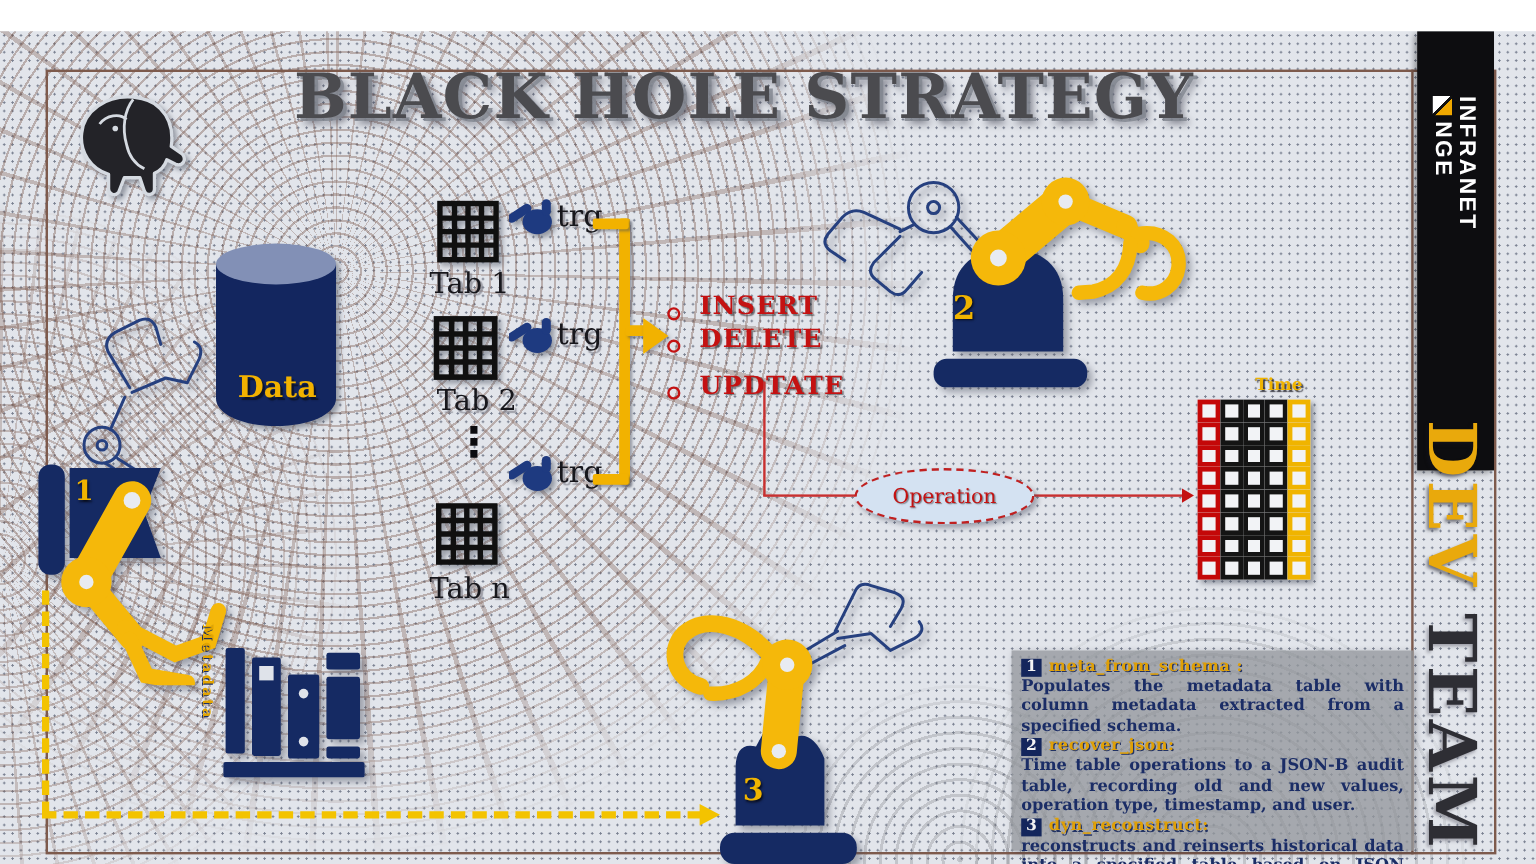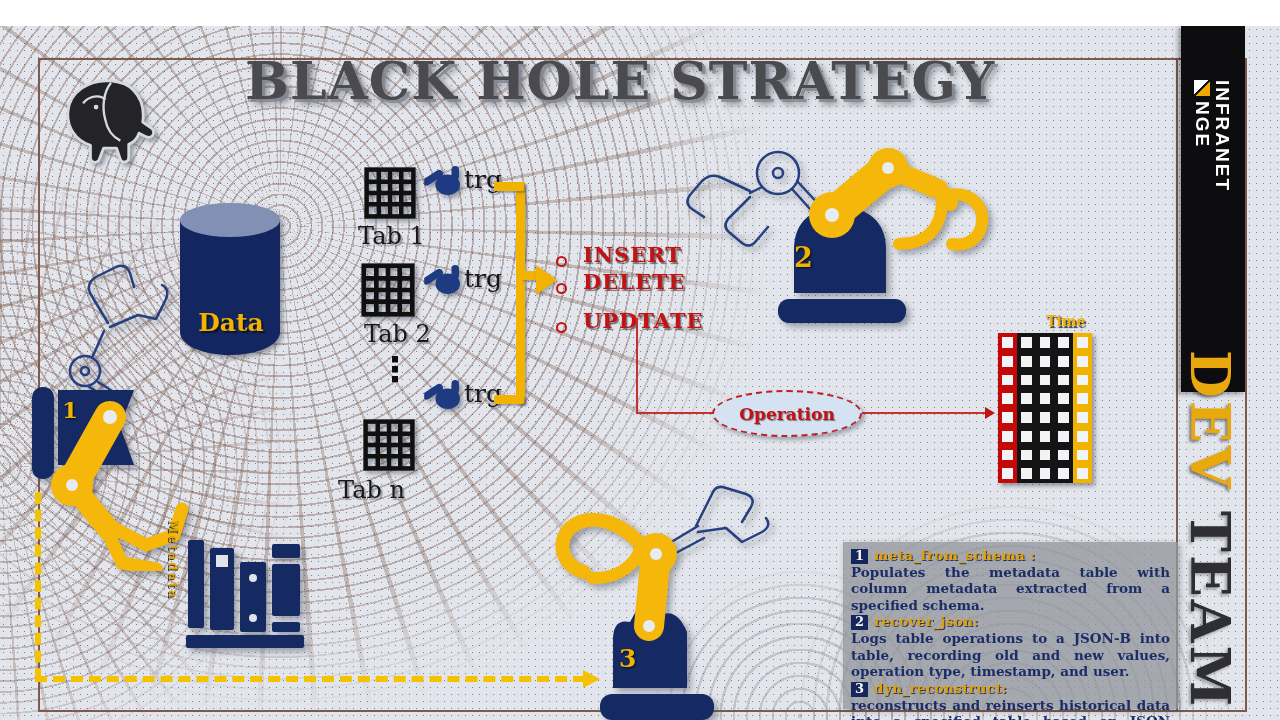--- a/index.html
+++ b/index.html
@@ -54,21 +54,21 @@
   .obullet { width:11px; height:11px; border:2.5px solid #c41212; border-radius:50%; margin-right:16px; flex:0 0 auto; }
   .oplbl { font-size:21px; font-weight:bold; color:#c41212; letter-spacing:1px;
     text-shadow:1.5px 1.5px 1px rgba(40,40,45,.6); }
   
   .rline { position:absolute; background:#c83030; }
   #redarrow { left:985px; top:381px; width:0; height:0;
     border-left:10px solid #c41212; border-top:6px solid transparent; border-bottom:6px solid transparent; }
   #opellipse { left:712px; top:364px; width:150px; height:47px; border:2px dashed #c02020;
     border-radius:50%; background:#d4e2f2; display:flex; align-items:center; justify-content:center;
     box-shadow:3px 3px 4px rgba(60,65,85,.4); }
-  #opellipse span { font-size:17px; font-weight:bold; color:#c41212; text-shadow:1px 1px 1px rgba(40,40,45,.55); }
+  #opellipse span { font-size:17px; font-weight:normal; color:#c41212; text-shadow:1px 1px 1px rgba(40,40,45,.55); }
   
   #time-label { left:1046px; top:287px; font-size:14px; font-weight:bold; color:#f0b400;
     text-shadow:1.5px 1.5px 1px rgba(20,20,30,.8); }
   #time-grid { left:998px; top:307px; width:94px; height:150px; display:grid;
     grid-template-columns:repeat(5,1fr); grid-template-rows:repeat(8,1fr);
     filter: drop-shadow(3px 3px 2px rgba(70,75,90,.5)); }
   .tcell { background:#f2f3f6; border:4px solid #111; }
   
   .robot, #books { position:absolute; filter: drop-shadow(4px 4px 3px rgba(70,75,90,.45)); }
   .robot-num { position:absolute; font-weight:bold; color:#f0b400; text-shadow:1px 1px 2px rgba(5,8,18,.9); }
@@ -162,21 +162,21 @@
   <svg class="abs shadowed" style="left:360px;top:236px" width="56" height="56">
       <use href="#tblsym"></use>
     </svg>
   <div class="abs tablbl" style="left:364px;top:294px">Tab 2</div>
 
   <div class="abs" id="tbl-dots">⋮</div>
 
   <svg class="abs shadowed" style="left:362px;top:392px" width="54" height="54">
       <use href="#tblsym"></use>
     </svg>
-  <div class="abs tablbl" style="left:338px;top:450px">Tab n</div>
+  <div class="abs tablbl" style="left:358px;top:450px">Tab n</div>
 
   <div class="abs trg-row" style="left:424px;top:139px">
     <svg class="shadowed" width="38" height="32" viewBox="0 0 40 34">
         <use href="#handsym"></use>
       </svg>
     <span class="trglbl">trg</span>
   </div>
   <div class="abs trg-row" style="left:424px;top:238px">
     <svg class="shadowed" width="38" height="32" viewBox="0 0 40 34">
         <use href="#handsym"></use>
@@ -358,21 +358,21 @@
   <div class="abs" id="dash-h"></div>
   <div class="abs" id="dash-arrow"></div>
 
   <div class="abs" id="notes">
     <div class="note">
       <div class="nhead"><span class="nbadge">1</span><span class="nname">meta_from_schema :</span></div>
       <div class="nbody">Populates the metadata table with column metadata extracted from a specified schema.</div>
     </div>
     <div class="note">
       <div class="nhead"><span class="nbadge">2</span><span class="nname">recover_json:</span></div>
-      <div class="nbody">Logs table operations to a JSON-B into table, recording old and new values, operation type, timestamp, and user.</div>
+      <div class="nbody">Time table operations to a JSON-B audit table, recording old and new values, operation type, timestamp, and user.</div>
     </div>
     <div class="note">
       <div class="nhead"><span class="nbadge">3</span><span class="nname">dyn_reconstruct:</span></div>
       <div class="nbody">reconstructs and reinserts historical data into a specified table based on JSON audit logs,</div>
     </div>
   </div>
 
   <div class="abs" id="brandstrip">
     <div id="brandlogo">
       <span class="lcol"><span id="logomark"></span><span>NGE</span></span>

